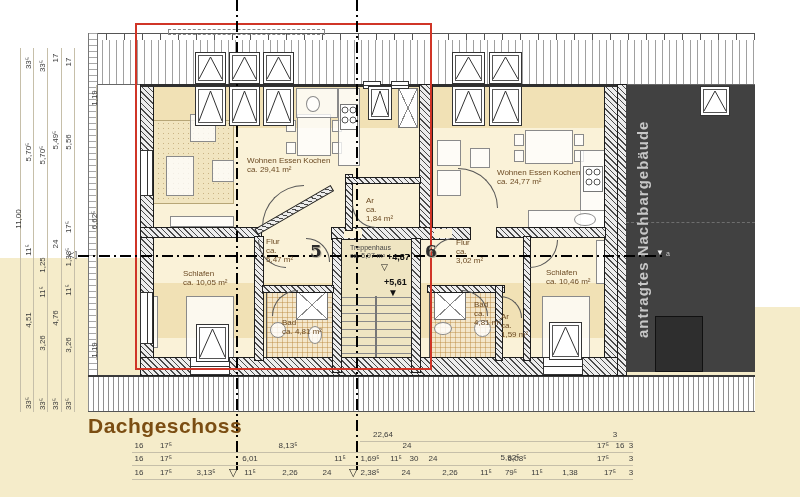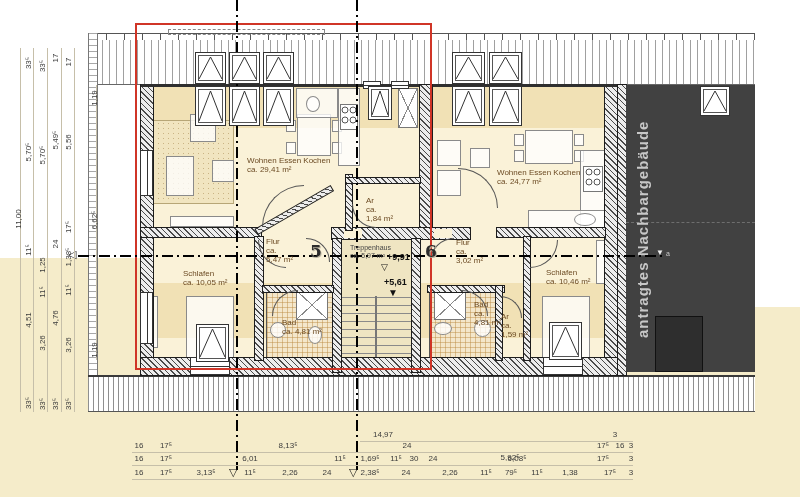--- a/index.html
+++ b/index.html
@@ -198,25 +198,26 @@
 4,81 m²</div>
   <div class="roomlabel" style="left:501px;top:312px;">Ar
 ca.
 1,59 m²</div>
   <div class="roomlabel" style="left:350px;top:244px;font-size:7px;line-height:8px;color:#444;">Treppenhaus
 ca. 5,97 m²</div>
 
   <span class="aptnum" style="left:310px;top:241px;">5</span>
   <span class="aptnum" style="left:425px;top:241px;">6</span>
 
-  <span class="lvl" style="left:387px;top:252px;">+9,91</span>
+  <span class="lvl" style="left:387px;top:252px;">+4,87</span>
   <span class="mark" style="left:381px;top:262px;font-size:9px;">▽</span>
   <span class="lvl" style="left:384px;top:277px;">+5,61</span>
   <span class="mark" style="left:388px;top:287px;font-size:10px;">▼</span>
 
+  <div class="title" style="left:88px;top:414px;color:#7b4d12;">Dachgeschoss</div>
 
   <div id="dims">
       <div class="dimline" style="left: 20px; top: 48px; width: 1px; height: 364px;"></div>
       <div class="dimline" style="left: 33px; top: 48px; width: 1px; height: 364px;"></div>
       <div class="dimline" style="left: 47px; top: 48px; width: 1px; height: 364px;"></div>
       <div class="dimline" style="left: 61px; top: 48px; width: 1px; height: 364px;"></div>
       <div class="dimline" style="left: 74px; top: 48px; width: 1px; height: 364px;"></div>
       <div class="dimline" style="left: 96px; top: 85px; width: 1px; height: 275px;"></div>
       <div class="dimline" style="top: 441px; left: 360px; height: 1px; width: 273px;"></div>
       <div class="dimline" style="top: 452px; left: 132px; height: 1px; width: 501px;"></div>
@@ -242,21 +243,21 @@
       <span class="dim dimrot" style="left: 68px; top: 62px;">17</span>
       <span class="dim dimrot" style="left: 68px; top: 142px;">5,56</span>
       <span class="dim dimrot" style="left: 68px; top: 227px;">17⁵</span>
       <span class="dim dimrot" style="left: 68px; top: 257px;">1,38⁵</span>
       <span class="dim dimrot" style="left: 68px; top: 290px;">11⁵</span>
       <span class="dim dimrot" style="left: 68px; top: 345px;">3,26</span>
       <span class="dim dimrot" style="left: 68px; top: 404px;">33⁵</span>
       <span class="dim dimrot" style="left: 94px; top: 98px;">1,19</span>
       <span class="dim dimrot" style="left: 94px; top: 220px;">6,62⁵</span>
       <span class="dim dimrot" style="left: 94px; top: 350px;">1,19</span>
-      <span class="dim" style="left: 383px; top: 439px;">14,97</span>
+      <span class="dim" style="left: 383px; top: 439px;">22,64</span>
       <span class="dim" style="left: 615px; top: 439px;">3</span>
       <span class="dim" style="left: 139px; top: 450px;">16</span>
       <span class="dim" style="left: 166px; top: 450px;">17⁵</span>
       <span class="dim" style="left: 288px; top: 450px;">8,13⁵</span>
       <span class="dim" style="left: 407px; top: 450px;">24</span>
       <span class="dim" style="left: 510px; top: 462px;">5,92⁵</span>
       <span class="dim" style="left: 603px; top: 450px;">17⁵</span>
       <span class="dim" style="left: 620px; top: 450px;">16</span>
       <span class="dim" style="left: 631px; top: 450px;">3</span>
       <span class="dim" style="left: 139px; top: 463px;">16</span>

